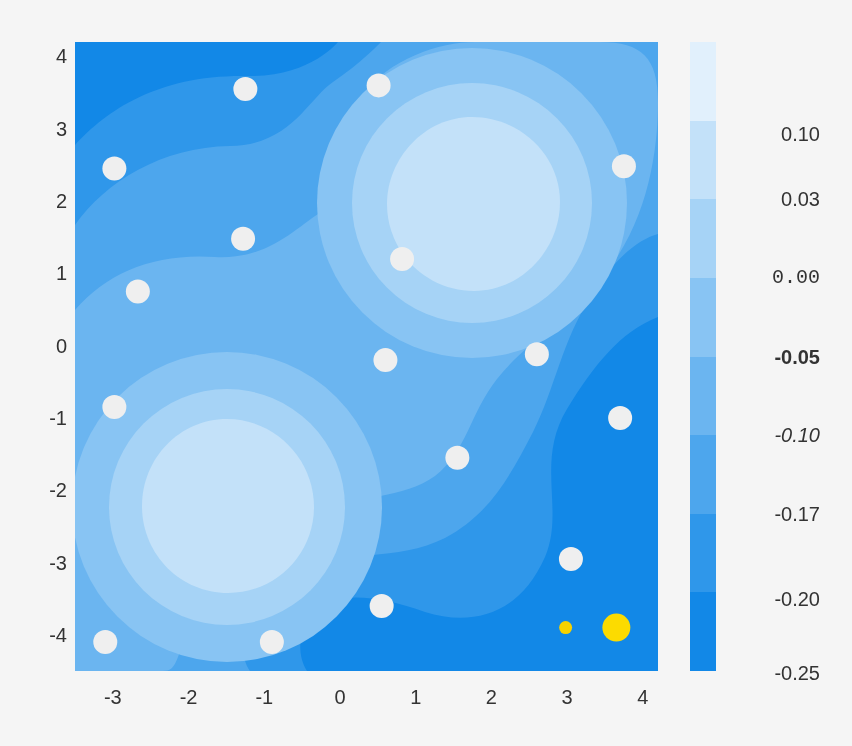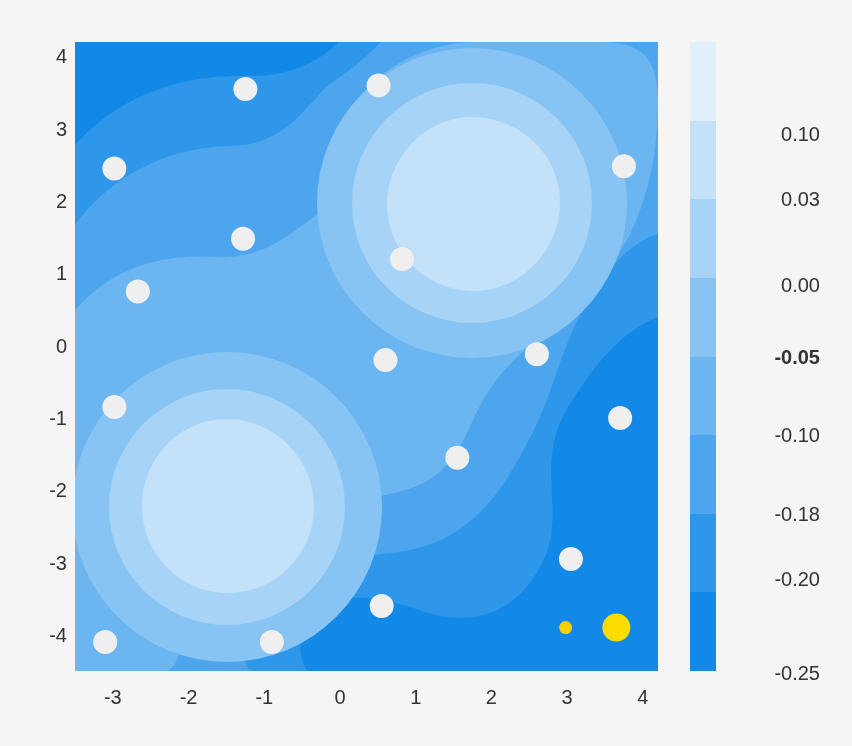--- a/index.html
+++ b/index.html
@@ -180,21 +180,21 @@
       <div class="colorbar-seg" style="height: 78.625px; background: rgb(166, 211, 246);"></div>
       <div class="colorbar-seg" style="height: 78.625px; background: rgb(136, 196, 243);"></div>
       <div class="colorbar-seg" style="height: 78.625px; background: rgb(107, 181, 240);"></div>
       <div class="colorbar-seg" style="height: 78.625px; background: rgb(77, 166, 237);"></div>
       <div class="colorbar-seg" style="height: 78.625px; background: rgb(47, 151, 234);"></div>
       <div class="colorbar-seg" style="height: 78.625px; background: rgb(18, 136, 231);"></div>
     </div>
   <div id="colorbar-labels">
       <div class="cb-label" style="top: 134px;">0.10</div>
       <div class="cb-label" style="top: 199.25px;">0.03</div>
-      <div class="cb-label" style="top: 285px;">0.00</div>
+      <div class="cb-label" style="top: 277px; font-family: Liberation Mono, monospace;">0.00</div>
       <div class="cb-label" style="top: 356.5px; font-weight: bold;">-0.05</div>
-      <div class="cb-label" style="top: 435.125px;">-0.10</div>
-      <div class="cb-label" style="top: 513.75px;">-0.18</div>
-      <div class="cb-label" style="top: 579px;">-0.20</div>
+      <div class="cb-label" style="top: 435.125px; font-style: italic;">-0.10</div>
+      <div class="cb-label" style="top: 513.75px;">-0.17</div>
+      <div class="cb-label" style="top: 599px;">-0.20</div>
       <div class="cb-label" style="top: 673px;">-0.25</div>
     </div>
 
 </div>
 
 </body></html>

